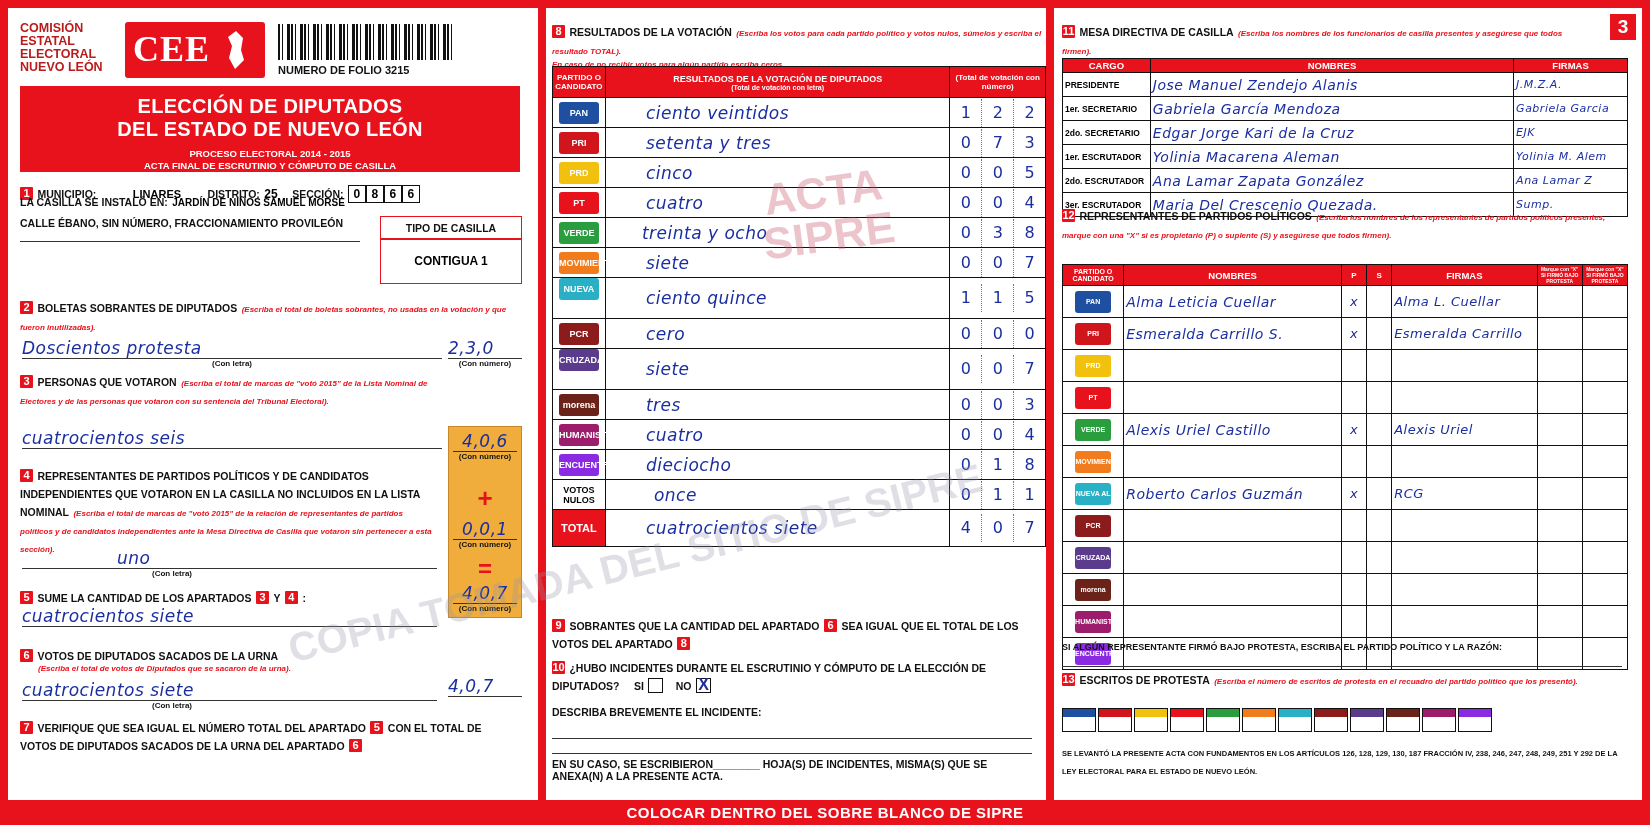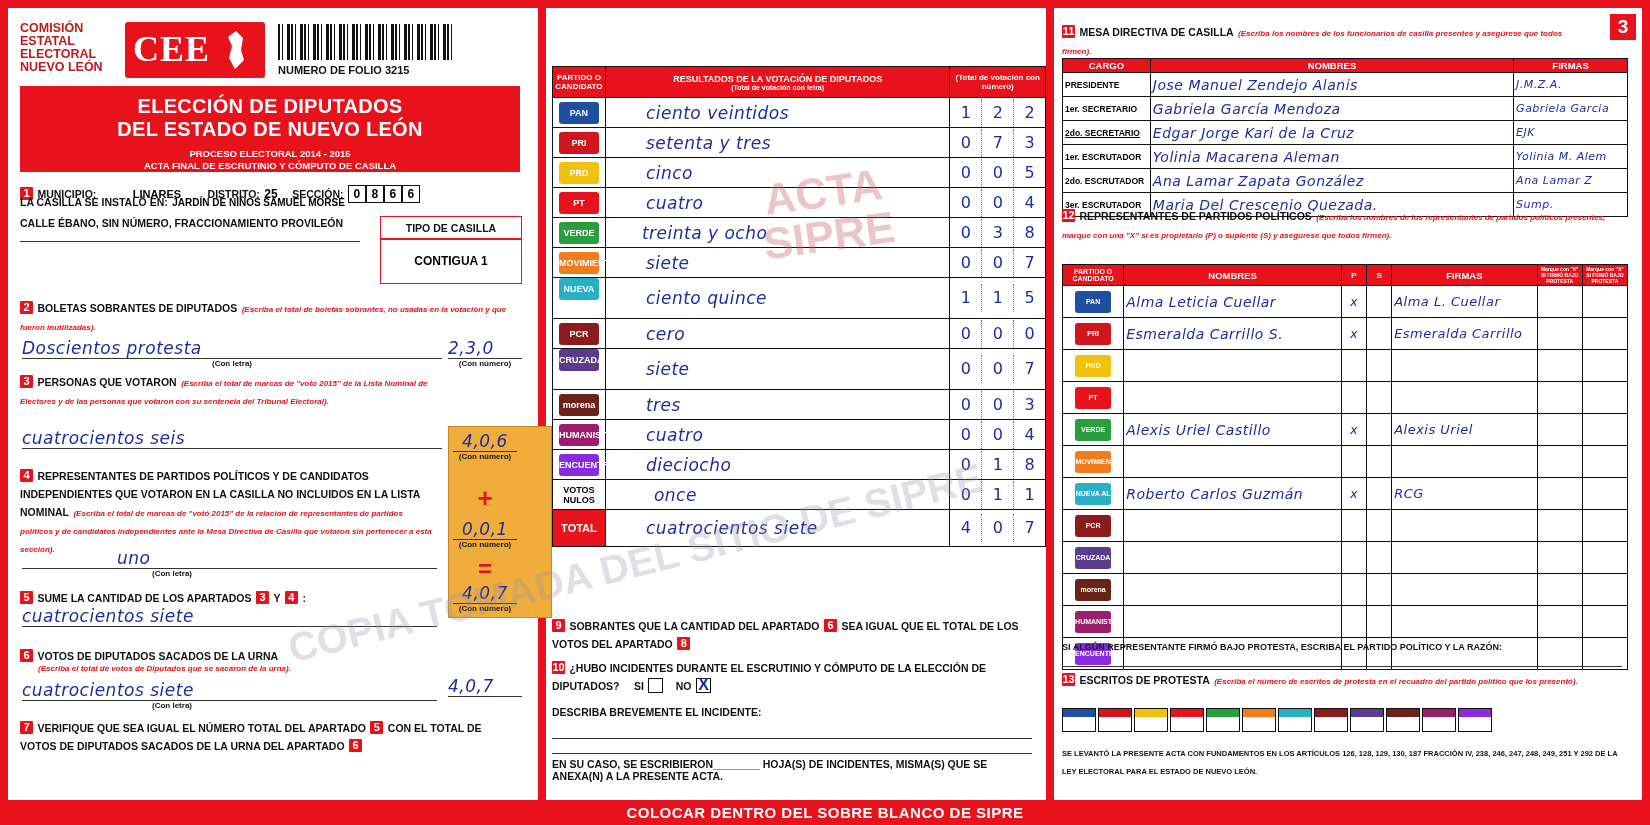--- a/index.html
+++ b/index.html
@@ -41,21 +41,21 @@
   .boxline{border:1px solid #e8121c;}
   .field-lbl{font-size:10.5px;font-weight:bold;color:#111;}
   .it-red{color:#e8121c;font-style:italic;font-weight:bold;}
 
   .sec{position:absolute;}
   .uline{border-bottom:1px solid #333;}
   .conletra{font-size:8px;font-weight:bold;color:#111;text-align:center;}
 
   .digitbox{display:inline-block;border:1px solid #111;width:16px;height:16px;text-align:center;font-size:12px;font-weight:bold;line-height:16px;vertical-align:middle;}
 
-  .orange-col{position:absolute;left:440px;top:418px;width:72px;height:190px;background:#f0ad3c;border:1px solid #c8872a;padding-left:30px;}
+  .orange-col{position:absolute;left:440px;top:418px;width:72px;height:190px;background:#f0ad3c;border:1px solid #c8872a;}
 
   
   .vtable{position:absolute;border-collapse:collapse;}
   .vtable td,.vtable th{border:1px solid #111;padding:0;}
   .party-cell{width:52px;height:29px;text-align:center;vertical-align:middle;}
   .letters-cell{width:300px;}
   .numcell{width:96px;}
   .plogo{display:inline-block;width:40px;height:22px;border-radius:3px;font-size:9px;font-weight:bold;color:#fff;line-height:22px;text-align:center;}
 
   .digit3{display:flex;height:100%;}
@@ -226,20 +226,26 @@
     <div class="sec" style="left:12px;top:710px;width:490px;">
       <span class="num-badge">7</span>
       <span class="field-lbl">VERIFIQUE QUE SEA IGUAL EL NÚMERO TOTAL DEL APARTADO</span>
       <span class="num-badge">5</span>
       <span class="field-lbl">CON EL TOTAL DE VOTOS DE DIPUTADOS SACADOS DE LA URNA DEL APARTADO</span>
       <span class="num-badge">6</span>
     </div>
   </div>
 
   <div class="col" id="col2">
+    <div class="sec" style="left:6px;top:14px;width:490px;">
+      <span class="num-badge">8</span>
+      <span class="field-lbl">RESULTADOS DE LA VOTACIÓN</span>
+      <span class="it-red tiny">(Escriba los votos para cada partido político y votos nulos, súmelos y escriba el resultado TOTAL).</span>
+      <div class="it-red tiny bold" style="margin-top:2px;">En caso de no recibir votos para algún partido escriba ceros.</div>
+    </div>
 
     <table class="vtable" style="left:6px;top:58px;">
       <tbody>
           <tr>
         <td class="hdr" style="width:52px;height:30px;background:#e8121c;color:#fff;font-size:8px;">
           <span>PARTIDO O CANDIDATO</span>
         </td>
         <td class="hdr" style="width:300px;background:#e8121c;color:#fff;font-size:9px;">
           <div>RESULTADOS DE LA VOTACIÓN DE DIPUTADOS</div>
           <div class="micro">(Total de votación con letra)</div>
@@ -457,21 +463,21 @@
             <td style="font-weight:bold;font-size:8.5px;height:21px;">PRESIDENTE</td>
             <td><span class="hand" style="font-size:14px;">Jose Manuel Zendejo Alanis</span></td>
             <td><span class="hand" style="font-size:11px;">J.M.Z.A.</span></td>
           </tr>
           <tr>
             <td style="font-weight:bold;font-size:8.5px;height:21px;">1er. SECRETARIO</td>
             <td><span class="hand" style="font-size:14px;">Gabriela García Mendoza</span></td>
             <td><span class="hand" style="font-size:11px;">Gabriela Garcia</span></td>
           </tr>
           <tr>
-            <td style="font-weight:bold;font-size:8.5px;height:21px;text-decoration:underline;">2do. SECRETARIO</td>
+            <td style="font-weight:bold;font-size:8.5px;height:21px;">2do. SECRETARIO</td>
             <td><span class="hand" style="font-size:14px;">Edgar Jorge Kari de la Cruz</span></td>
             <td><span class="hand" style="font-size:11px;">EJK</span></td>
           </tr>
           <tr>
             <td style="font-weight:bold;font-size:8.5px;height:21px;">1er. ESCRUTADOR</td>
             <td><span class="hand" style="font-size:14px;">Yolinia Macarena Aleman</span></td>
             <td><span class="hand" style="font-size:11px;">Yolinia M. Alem</span></td>
           </tr>
           <tr>
             <td style="font-weight:bold;font-size:8.5px;height:21px;">2do. ESCRUTADOR</td>

